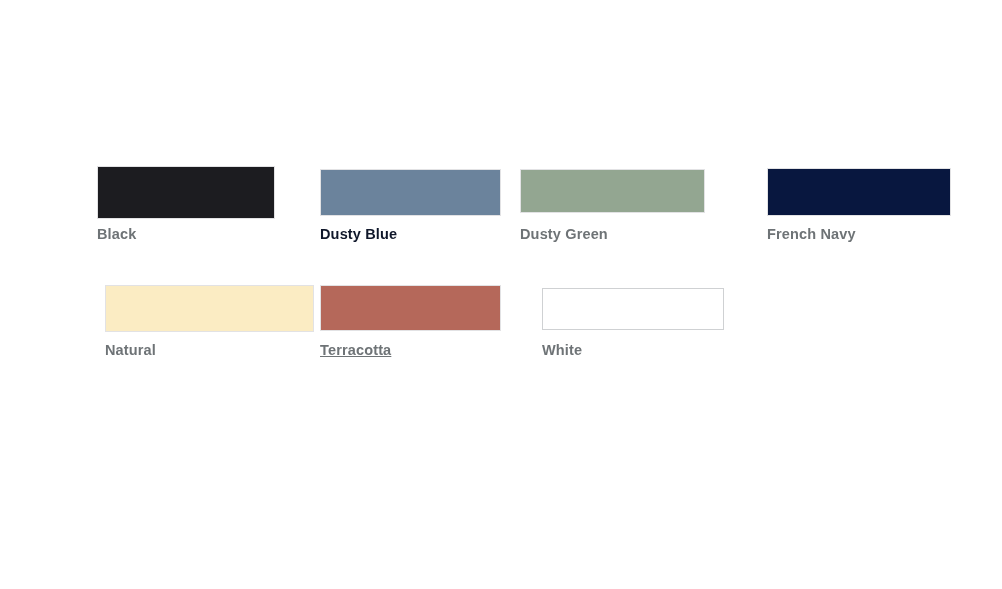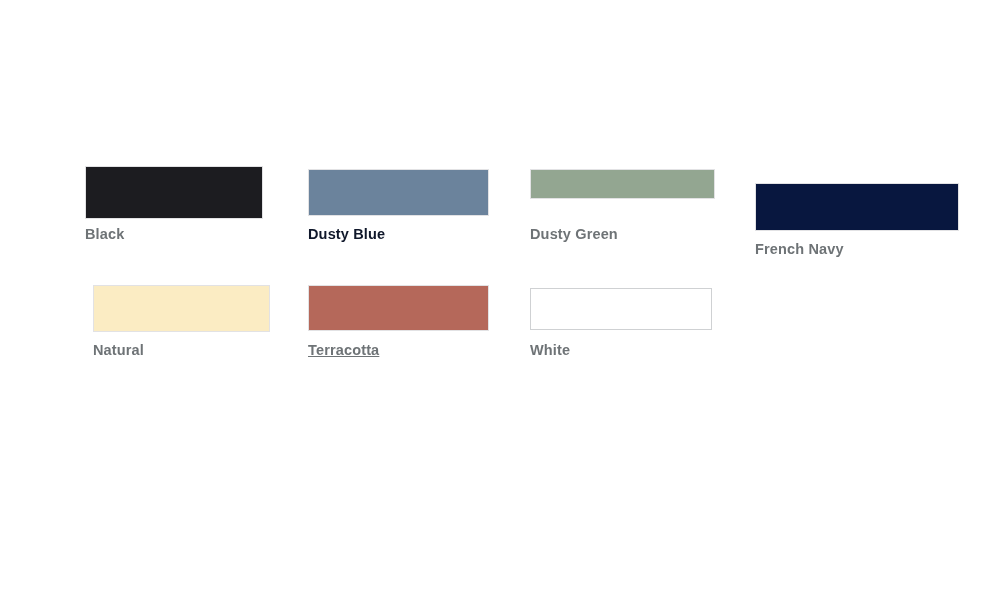--- a/index.html
+++ b/index.html
@@ -17,20 +17,21 @@
 
   #swatch-stage {
     position: relative;
     width: 1002px;
     height: 589px;
     background: #ffffff;
   }
 
   .swatch-cell {
     position: absolute;
+    margin-left: 12px;
   }
 
   .swatch-chip {
     box-sizing: border-box;
     width: 100%;
     height: 100%;
     border: 1px solid #e2e2e4;
     background: #ffffff;
   }
 
@@ -54,29 +55,29 @@
 
 <div id="swatch-stage" style="background: rgb(255, 255, 255);">
     <div class="swatch-cell" style="left: 85px; top: 166px; width: 178px; height: 53px;">
       <div class="swatch-chip" style="background: rgb(28, 28, 32);"></div>
       <div class="swatch-label" style="top: 60px; color: rgb(110, 115, 118);">Black</div>
     </div>
     <div class="swatch-cell" style="left: 308px; top: 169px; width: 181px; height: 47px;">
       <div class="swatch-chip" style="background: rgb(107, 131, 156);"></div>
       <div class="swatch-label" style="top: 57px; color: #0f172a;">Dusty Blue</div>
     </div>
-    <div class="swatch-cell" style="left: 530px; top: 169px; width: 185px; height: 30px; border-radius: 13px;">
+    <div class="swatch-cell" style="left: 508px; top: 169px; width: 185px; height: 44px; border-radius: 13px;">
       <div class="swatch-chip" style="background: rgb(147, 166, 145);"></div>
       <div class="swatch-label" style="top: 57px; color: rgb(110, 115, 118);">Dusty Green</div>
     </div>
-    <div class="swatch-cell" style="left: 755px; top: 183px; width: 204px; height: 48px;">
+    <div class="swatch-cell" style="left: 755px; top: 168px; width: 184px; height: 48px;">
       <div class="swatch-chip" style="background: rgb(8, 23, 63);"></div>
       <div class="swatch-label" style="top: 58px; color: rgb(110, 115, 118);">French Navy</div>
     </div>
-    <div class="swatch-cell" style="left: 93px; top: 285px; width: 177px; height: 47px;">
+    <div class="swatch-cell" style="left: 93px; top: 285px; width: 209px; height: 47px;">
       <div class="swatch-chip" style="background: rgb(251, 236, 195);"></div>
       <div class="swatch-label" style="top: 57px; color: rgb(110, 115, 118);">Natural</div>
     </div>
     <div class="swatch-cell" style="left: 308px; top: 285px; width: 181px; height: 46px;">
       <div class="swatch-chip" style="background: rgb(181, 104, 90);"></div>
       <div class="swatch-label" style="top: 57px; color: rgb(110, 115, 118); text-decoration: underline;">Terracotta</div>
     </div>
     <div class="swatch-cell" style="left: 530px; top: 288px; width: 182px; height: 42px;">
       <div class="swatch-chip is-outlined" style="background: rgb(255, 255, 255);"></div>
       <div class="swatch-label" style="top: 54px; color: rgb(110, 115, 118);">White</div>

